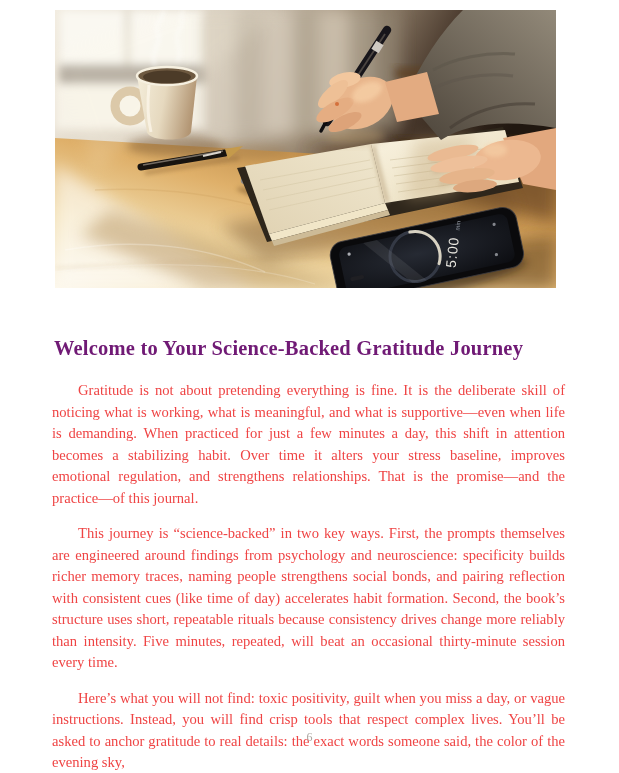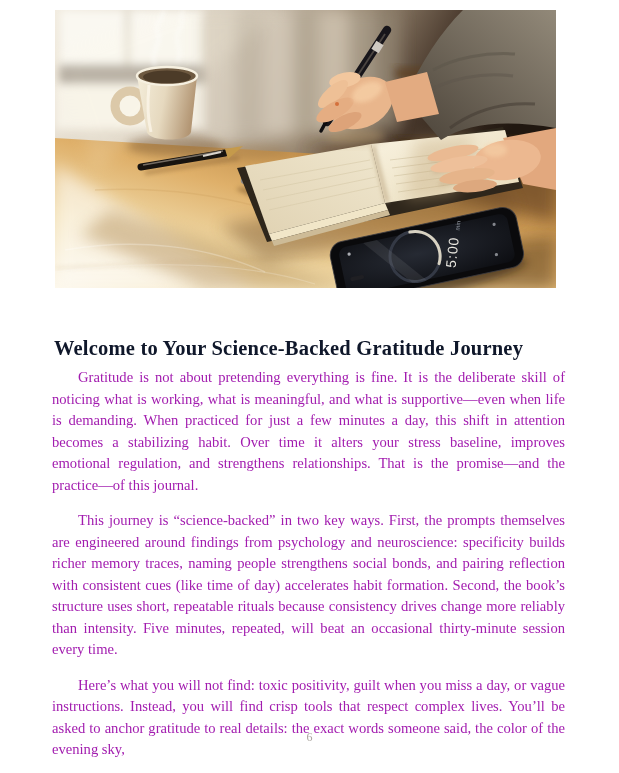--- a/index.html
+++ b/index.html
@@ -7,25 +7,25 @@
     position:relative;width:619px;height:773px;background:#ffffff;
     font-family:"Liberation Serif", serif;overflow:hidden;
   }
   .photo{
     position:absolute;left:55px;top:10px;width:501px;height:278px;margin:0;
     overflow:hidden;background:#d9c9ae;
   }
   .photo svg{display:block;}
   .content{position:absolute;left:52px;top:337px;width:513px;}
   h1.title{
-    margin:0 0 7px 2px;font-size:20.5px;font-weight:bold;color:#0f172a;
+    margin:0 0 20px 2px;font-size:20.5px;font-weight:bold;color:#701a75;
     letter-spacing:0.2px;font-family:"Liberation Serif", serif;
   }
   p.body{
-    margin:0 0 14px 0;font-size:14.6px;line-height:21.5px;color:#a21caf;
+    margin:0 0 14px 0;font-size:14.6px;line-height:21.5px;color:#ef4444;
     text-align:justify;text-indent:26px;
   }
   .page-number{
     position:absolute;top:730px;left:0;width:100%;text-align:center;
     font-size:12px;color:#aaa49e;
   }
 </style>
 </head>
 <body>
 

